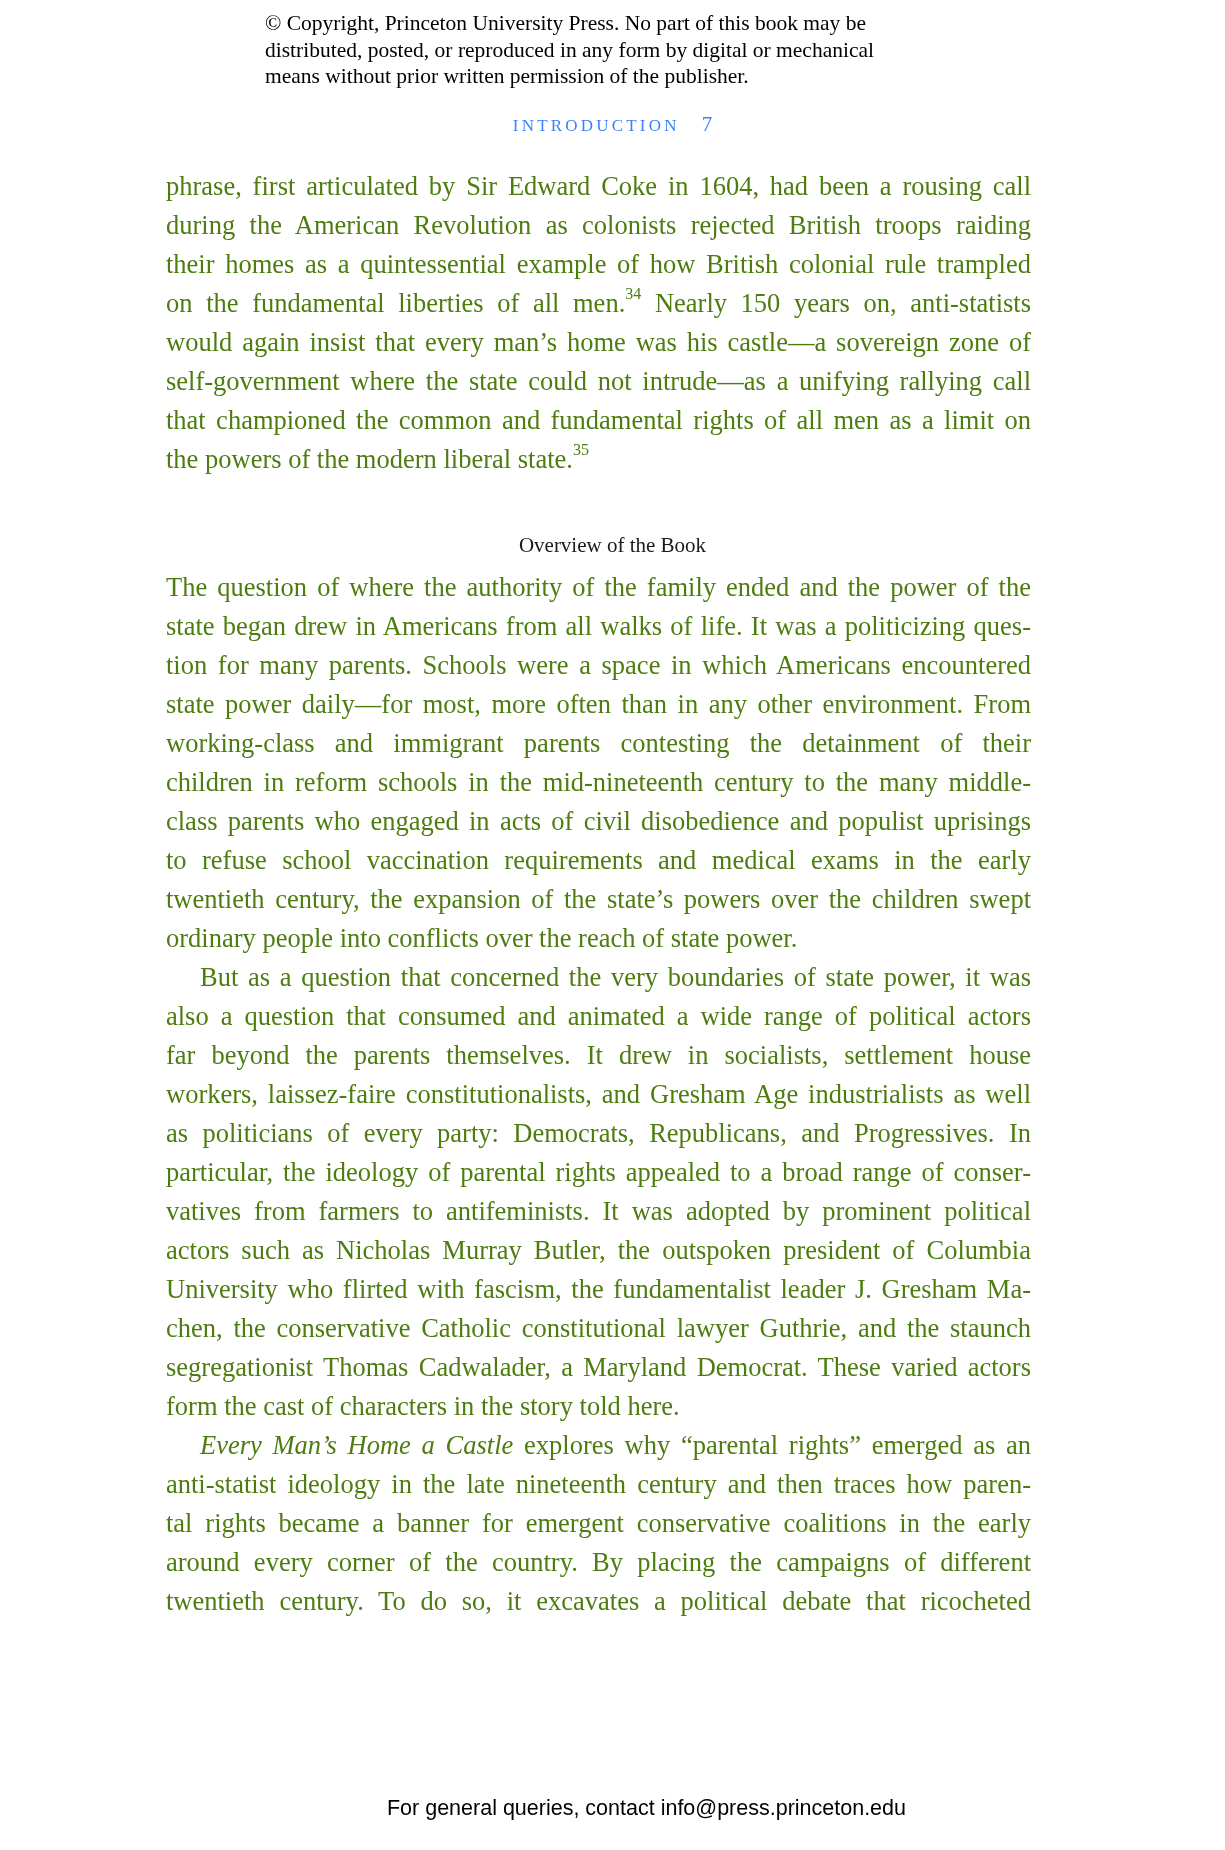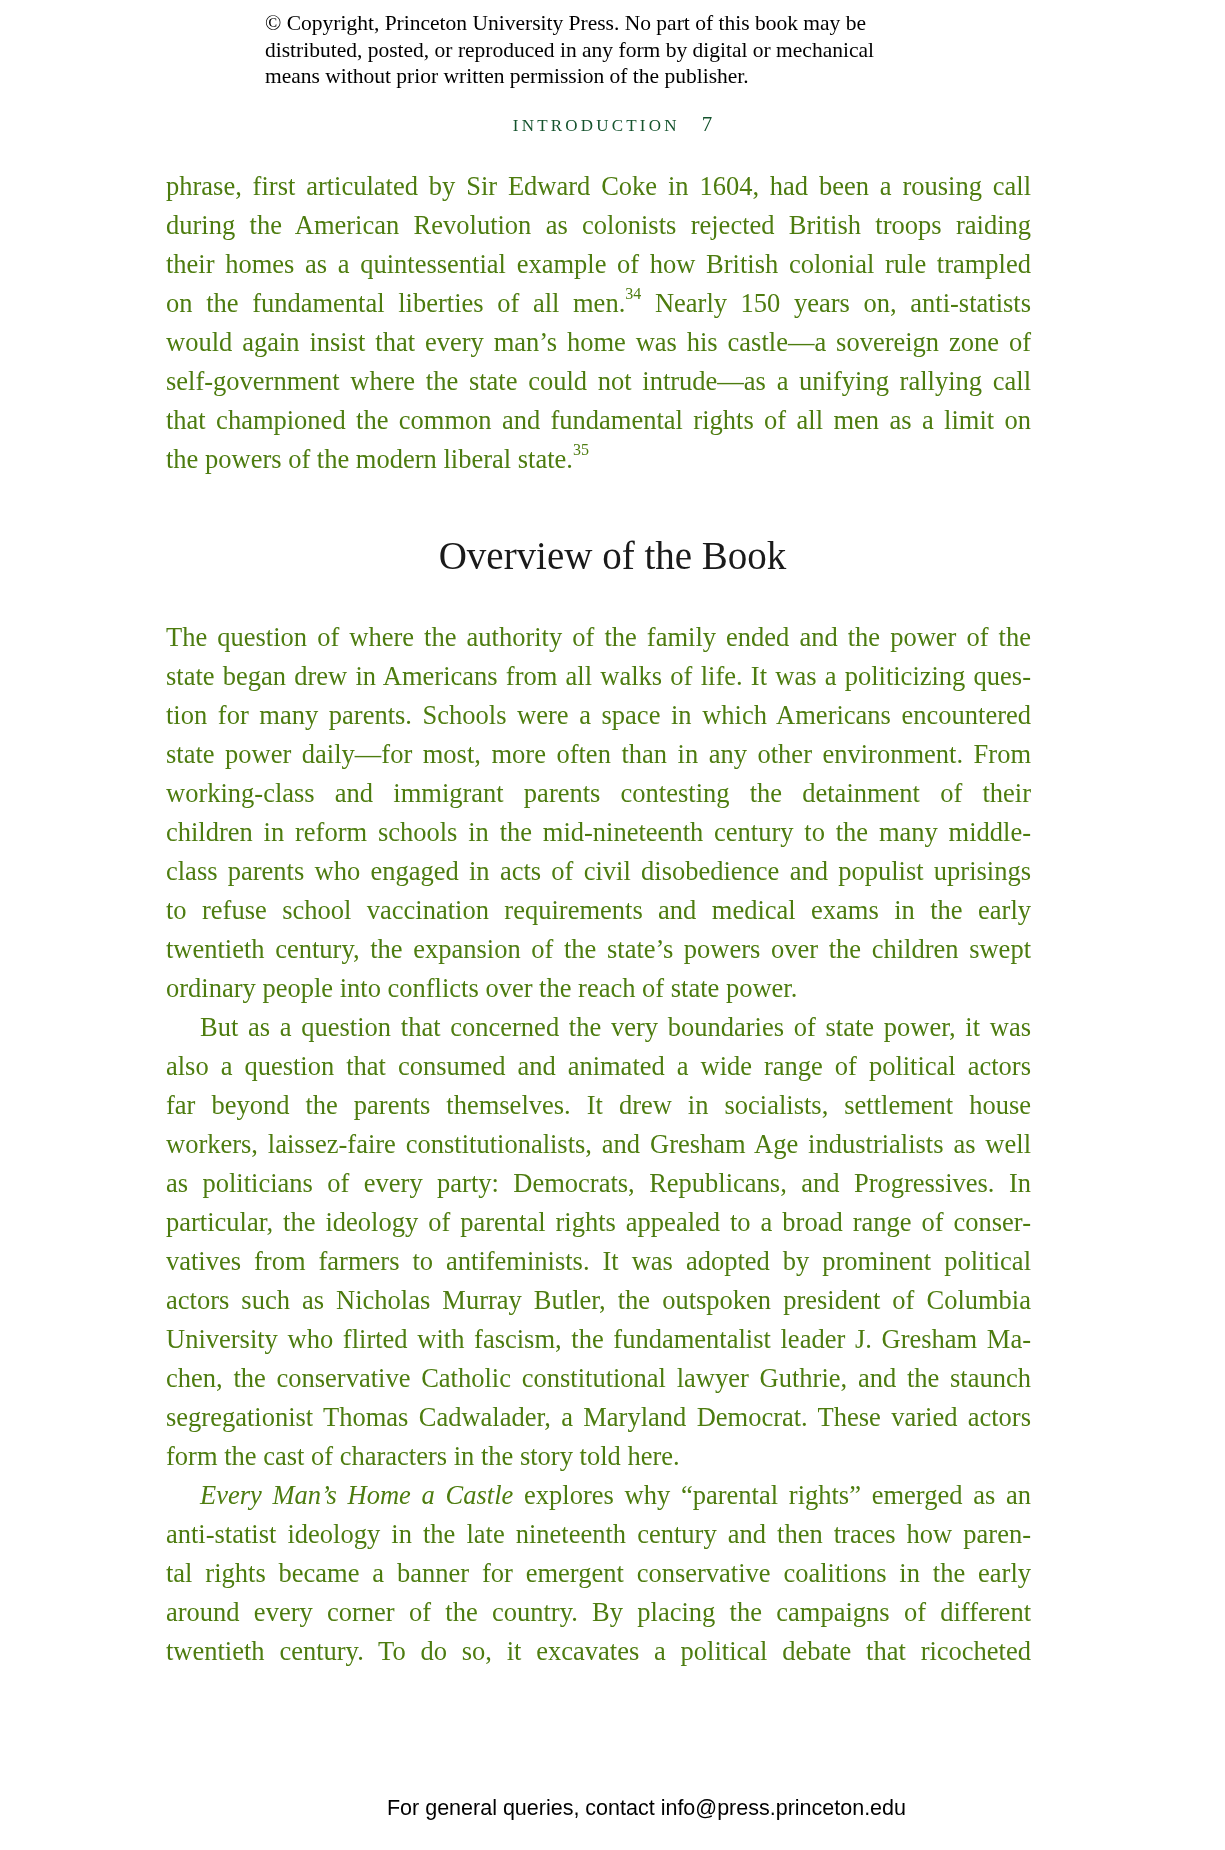--- a/index.html
+++ b/index.html
@@ -4,37 +4,37 @@
 <style>
   html, body { margin: 0; padding: 0; background: #ffffff; }
   body { width: 1225px; height: 1850px; position: relative; overflow: hidden; color: #1a1a1a; }
   .copyright {
     position: absolute; left: 265px; top: 10px; width: 720px;
     font-family: Liberation Serif, serif; font-size: 21.5px; line-height: 26.5px; color: #000;
   }
   .copyright div { white-space: nowrap; }
   .running-head {
     position: absolute; left: 0; width: 1225px; top: 112px; text-align: center;
-    font-family: "Liberation Serif", serif; font-size: 17px; letter-spacing: 3.2px; color: #14532d;
+    font-family: "Liberation Serif", serif; font-size: 17px; letter-spacing: 3.2px; color: #3b82f6;
   }
   .running-head .folio { margin-left: 22px; letter-spacing: 0; font-size: 21px; }
   .text-block {
     position: absolute; left: 166px; width: 865px;
     font-family: "Liberation Serif", serif; font-size: 26.5px; color: #4d7c0f;
   }
   .line {
     display: block; height: 39px; line-height: 39px; white-space: nowrap;
     text-align: justify; text-align-last: justify; overflow: visible;
   }
   .line.last { text-align-last: left; }
   .line.indent { padding-left: 34px; }
   sup { font-size: 16px; line-height: 0; position: relative; top: -3px; vertical-align: super; }
   .heading {
     position: absolute; left: 0; width: 1225px; top: 533px; text-align: center;
-    font-family: "Liberation Serif", serif; font-size: 39px; color: #1a1a1a;
+    font-family: "Liberation Serif", serif; font-size: 21px; color: #1a1a1a;
   }
   .footer {
     position: absolute; left: 0; width: 1225px; top: 1796px; text-align: center;
     font-family: "Liberation Sans", sans-serif; font-size: 21.5px; color: #000; padding-left: 34px;
   }
   em { font-style: italic; }
 </style>
 </head>
 <body>
 
@@ -54,21 +54,21 @@
   <span class="line">their homes as a quintessential example of how British colonial rule trampled</span>
   <span class="line"><span>on the fundamental liberties of all men.</span><sup>34</sup><span> Nearly 150 years on, anti-statists</span></span>
   <span class="line">would again insist that every man’s home was his castle—a sovereign zone of</span>
   <span class="line">self-government where the state could not intrude—as a unifying rallying call</span>
   <span class="line">that championed the common and fundamental rights of all men as a limit on</span>
   <span class="line last"><span>the powers of the modern liberal state.</span><sup>35</sup></span>
 </div>
 
 <div class="heading">Overview of the Book</div>
 
-<div class="text-block" style="top:618px;">
+<div class="text-block" style="top:568px;">
   <span class="line">The question of where the authority of the family ended and the power of the</span>
   <span class="line">state began drew in Americans from all walks of life. It was a politicizing ques-</span>
   <span class="line">tion for many parents. Schools were a space in which Americans encountered</span>
   <span class="line">state power daily—for most, more often than in any other environment. From</span>
   <span class="line">working-class and immigrant parents contesting the detainment of their</span>
   <span class="line">children in reform schools in the mid-nineteenth century to the many middle-</span>
   <span class="line">class parents who engaged in acts of civil disobedience and populist uprisings</span>
   <span class="line">to refuse school vaccination requirements and medical exams in the early</span>
   <span class="line">twentieth century, the expansion of the state’s powers over the children swept</span>
   <span class="line last">ordinary people into conflicts over the reach of state power.</span>

